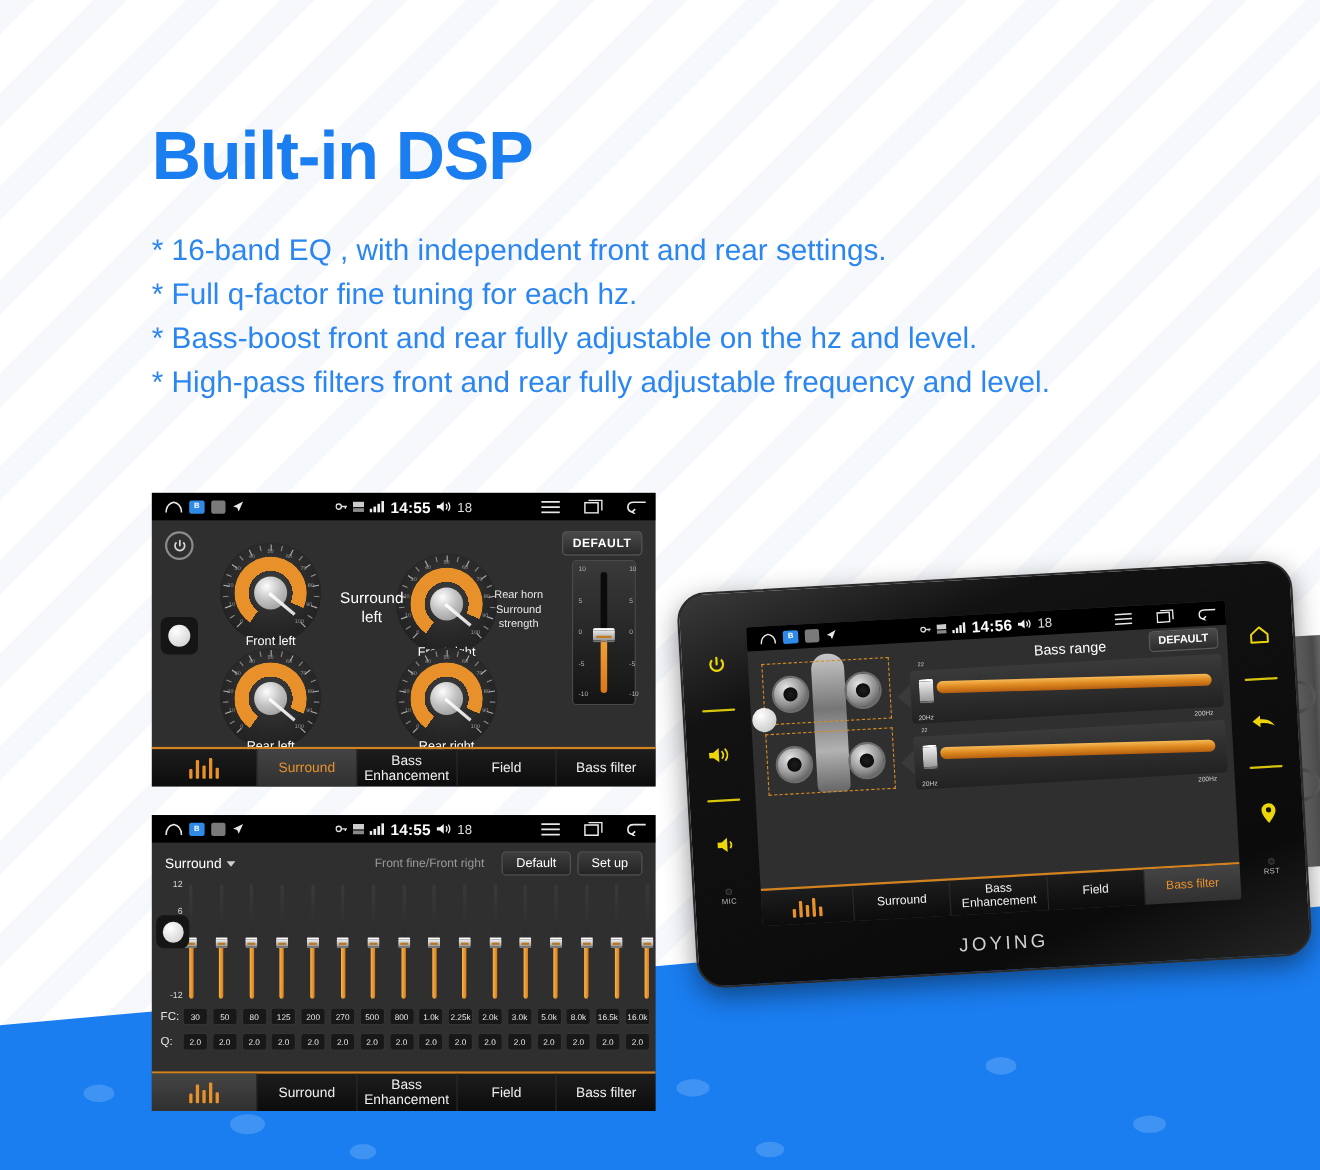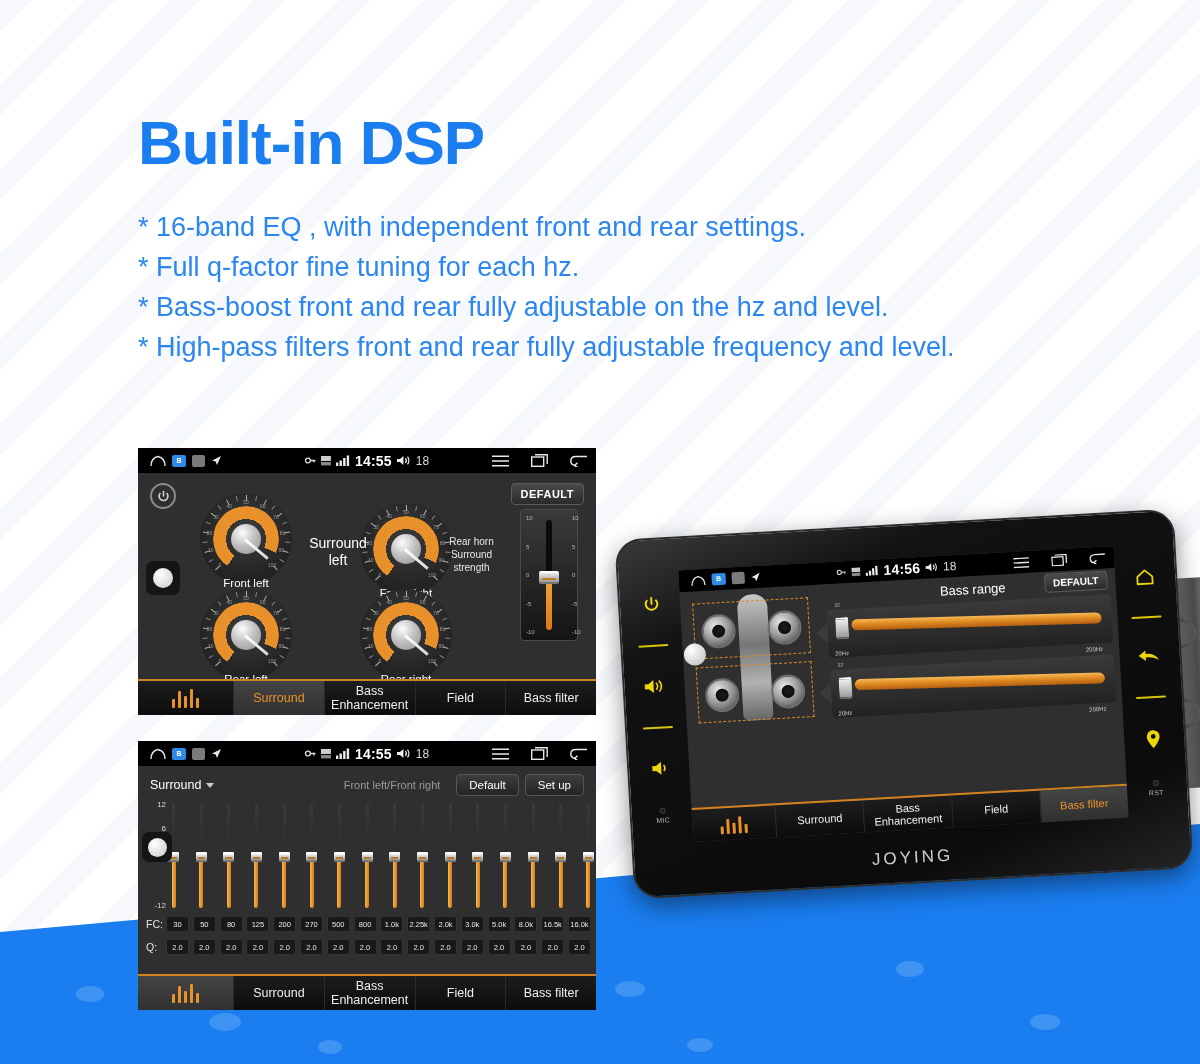--- a/index.html
+++ b/index.html
@@ -731,21 +731,21 @@
       </span>
     </div>
   </div>
 
   <div class="body">
     <div class="eq-top">
       <span class="preset">
         <span>Surround</span>
         <span class="chev"></span>
       </span>
-      <span class="ch-label">Front left/Front right</span>
+      <span class="ch-label">Front fine/Front right</span>
       <button class="smallbtn">Default</button>
       <button class="smallbtn">Set up</button>
     </div>
 
     <div class="eq-dot">
         <span></span>
       </div>
 
     <div class="eq-area">
       <div class="eq-scale">

